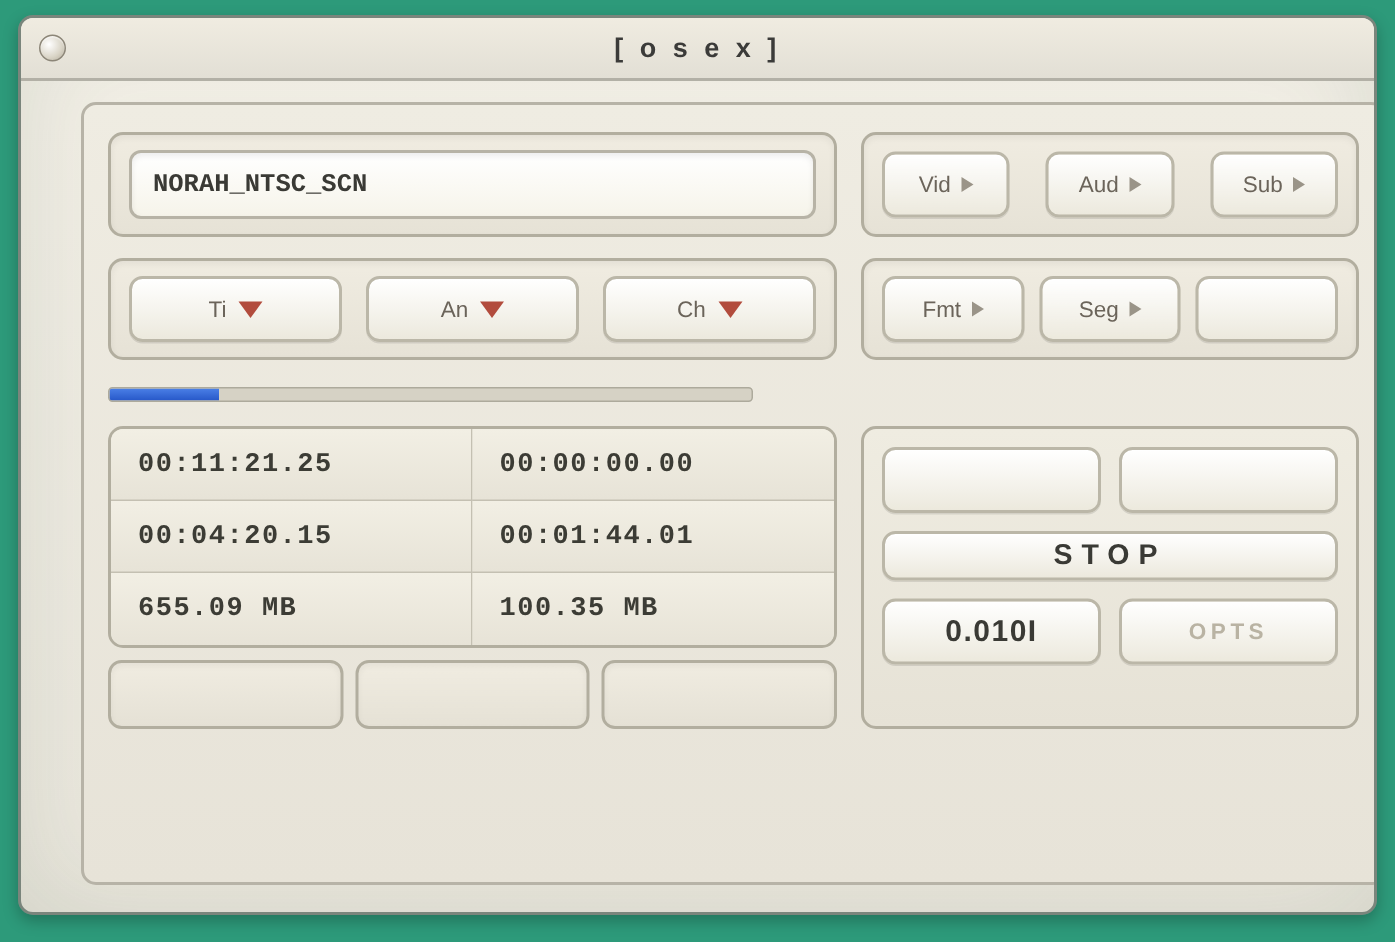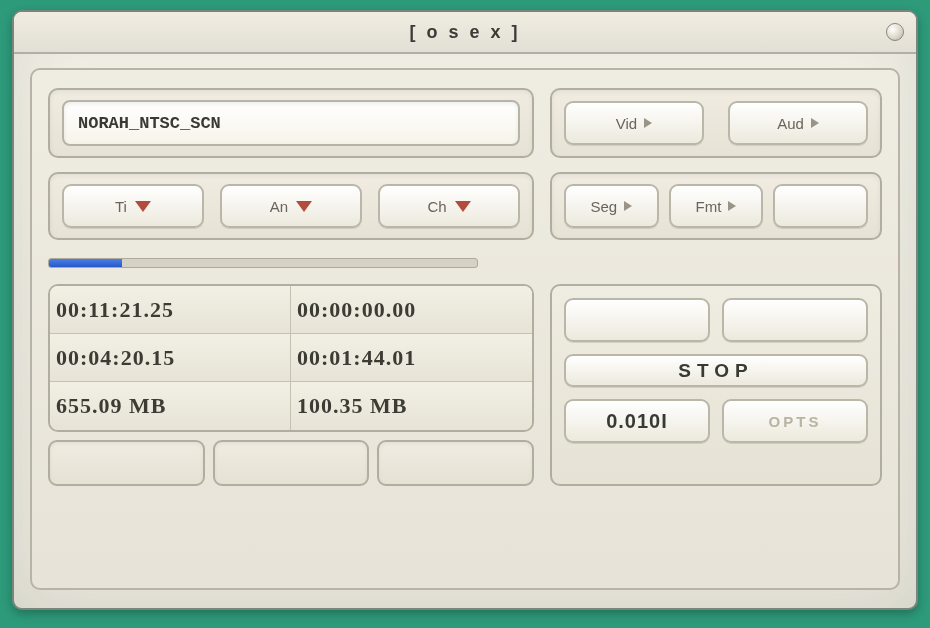--- a/index.html
+++ b/index.html
@@ -22,21 +22,20 @@
     display:flex;flex-direction:column;
     overflow:hidden;
   }
   .titlebar{
     height:42px;
     background:linear-gradient(#f0ece1,#e2dfd5);
     border-bottom:2px solid #b2b0a6;
     display:flex;align-items:center;
     padding:0 12px;
     position:relative;
-    justify-content:flex-end;
   }
   .close-btn{
     width:18px;height:18px;border-radius:50%;
     background:radial-gradient(circle at 35% 35%,#fff,#d9d4c6 60%,#b1ab9a);
     border:1px solid #8c8678;
     box-shadow:inset 0 1px 1px rgba(255,255,255,.6);
     cursor:pointer;
   }
   .title{
     position:absolute;left:0;right:0;text-align:center;
@@ -49,20 +48,21 @@
     padding:14px 16px 18px 16px;
   }
   .panel{
     width:100%;height:100%;
     background:linear-gradient(#efece2,#e7e3d8);
     border:2px solid #b7b3a7;
     border-radius:10px;
     padding:18px 16px 20px 16px;
     display:flex;flex-direction:column;gap:14px;
     position:relative;
+    margin-left:24px;
   }
   .row{display:flex;gap:16px}
   .group{
     background:linear-gradient(#f0ece1,#e6e2d6);
     border:2px solid #b2ae9f;
     border-radius:10px;
     padding:10px 12px;
     display:flex;align-items:center;
     box-shadow:inset 0 2px 5px rgba(0,0,0,.06);
   }
@@ -120,23 +120,23 @@
     display:flex;flex-direction:column;gap:8px;
   }
   .info-grid{
     display:grid;grid-template-columns:1fr 1fr;gap:0;
     border:2px solid #b2ae9f;border-radius:10px;overflow:hidden;
     background:#e9e6da;
   }
   .cell{
     height:48px;background:linear-gradient(#f2efe4,#e7e3d7);
     border-right:1px solid #c4c0b2;border-bottom:1px solid #c4c0b2;
-    display:flex;align-items:center;padding:0 6px;
-    font-family:Liberation Serif, serif;font-weight:bold;
-    font-size:22px;color:#3c3c35;letter-spacing:1px;
+    display:flex;align-items:center;padding:0 18px;
+    font-family:Liberation Mono, monospace;font-weight:bold;
+    font-size:18px;color:#3c3c35;letter-spacing:1px;
   }
   .cell:nth-child(2n){border-right:none}
   .bottom-three{
     display:flex;gap:8px;height:46px;
   }
   .bottom-three .empty{
     flex:1;background:linear-gradient(#f0ece1,#e5e1d5);
     border:2px solid #b2ae9f;border-radius:9px;
     box-shadow:inset 0 2px 4px rgba(0,0,0,.05);
   }
@@ -177,45 +177,49 @@
         </div>
         <div class="group right-narrow row1-right">
           <div class="btn small">
             <span class="lbl">Vid</span>
             <span class="tri-right"></span>
           </div>
           <div class="btn small">
             <span class="lbl">Aud</span>
             <span class="tri-right"></span>
           </div>
+          <div class="btn small">
+            <span class="lbl">Sub</span>
+            <span class="tri-right"></span>
+          </div>
         </div>
       </div>
 
       <div class="row row2">
         <div class="group left-wide" style="gap:16px">
           <div class="btn big-tri" style="flex:1">
             <span class="lbl">Ti</span>
             <span class="tri-down"></span>
           </div>
           <div class="btn big-tri" style="flex:1">
             <span class="lbl">An</span>
             <span class="tri-down"></span>
           </div>
           <div class="btn big-tri" style="flex:1">
             <span class="lbl">Ch</span>
             <span class="tri-down"></span>
           </div>
         </div>
         <div class="group right-narrow row2-right">
           <div class="btn">
+            <span class="lbl">Fmt</span>
+            <span class="tri-right"></span>
+          </div>
+          <div class="btn">
             <span class="lbl">Seg</span>
-            <span class="tri-right"></span>
-          </div>
-          <div class="btn">
-            <span class="lbl">Fmt</span>
             <span class="tri-right"></span>
           </div>
           <div class="btn">
             <span class="lbl"></span>
           </div>
         </div>
       </div>
 
       <div class="progress-wrap">
         <div class="progress">

